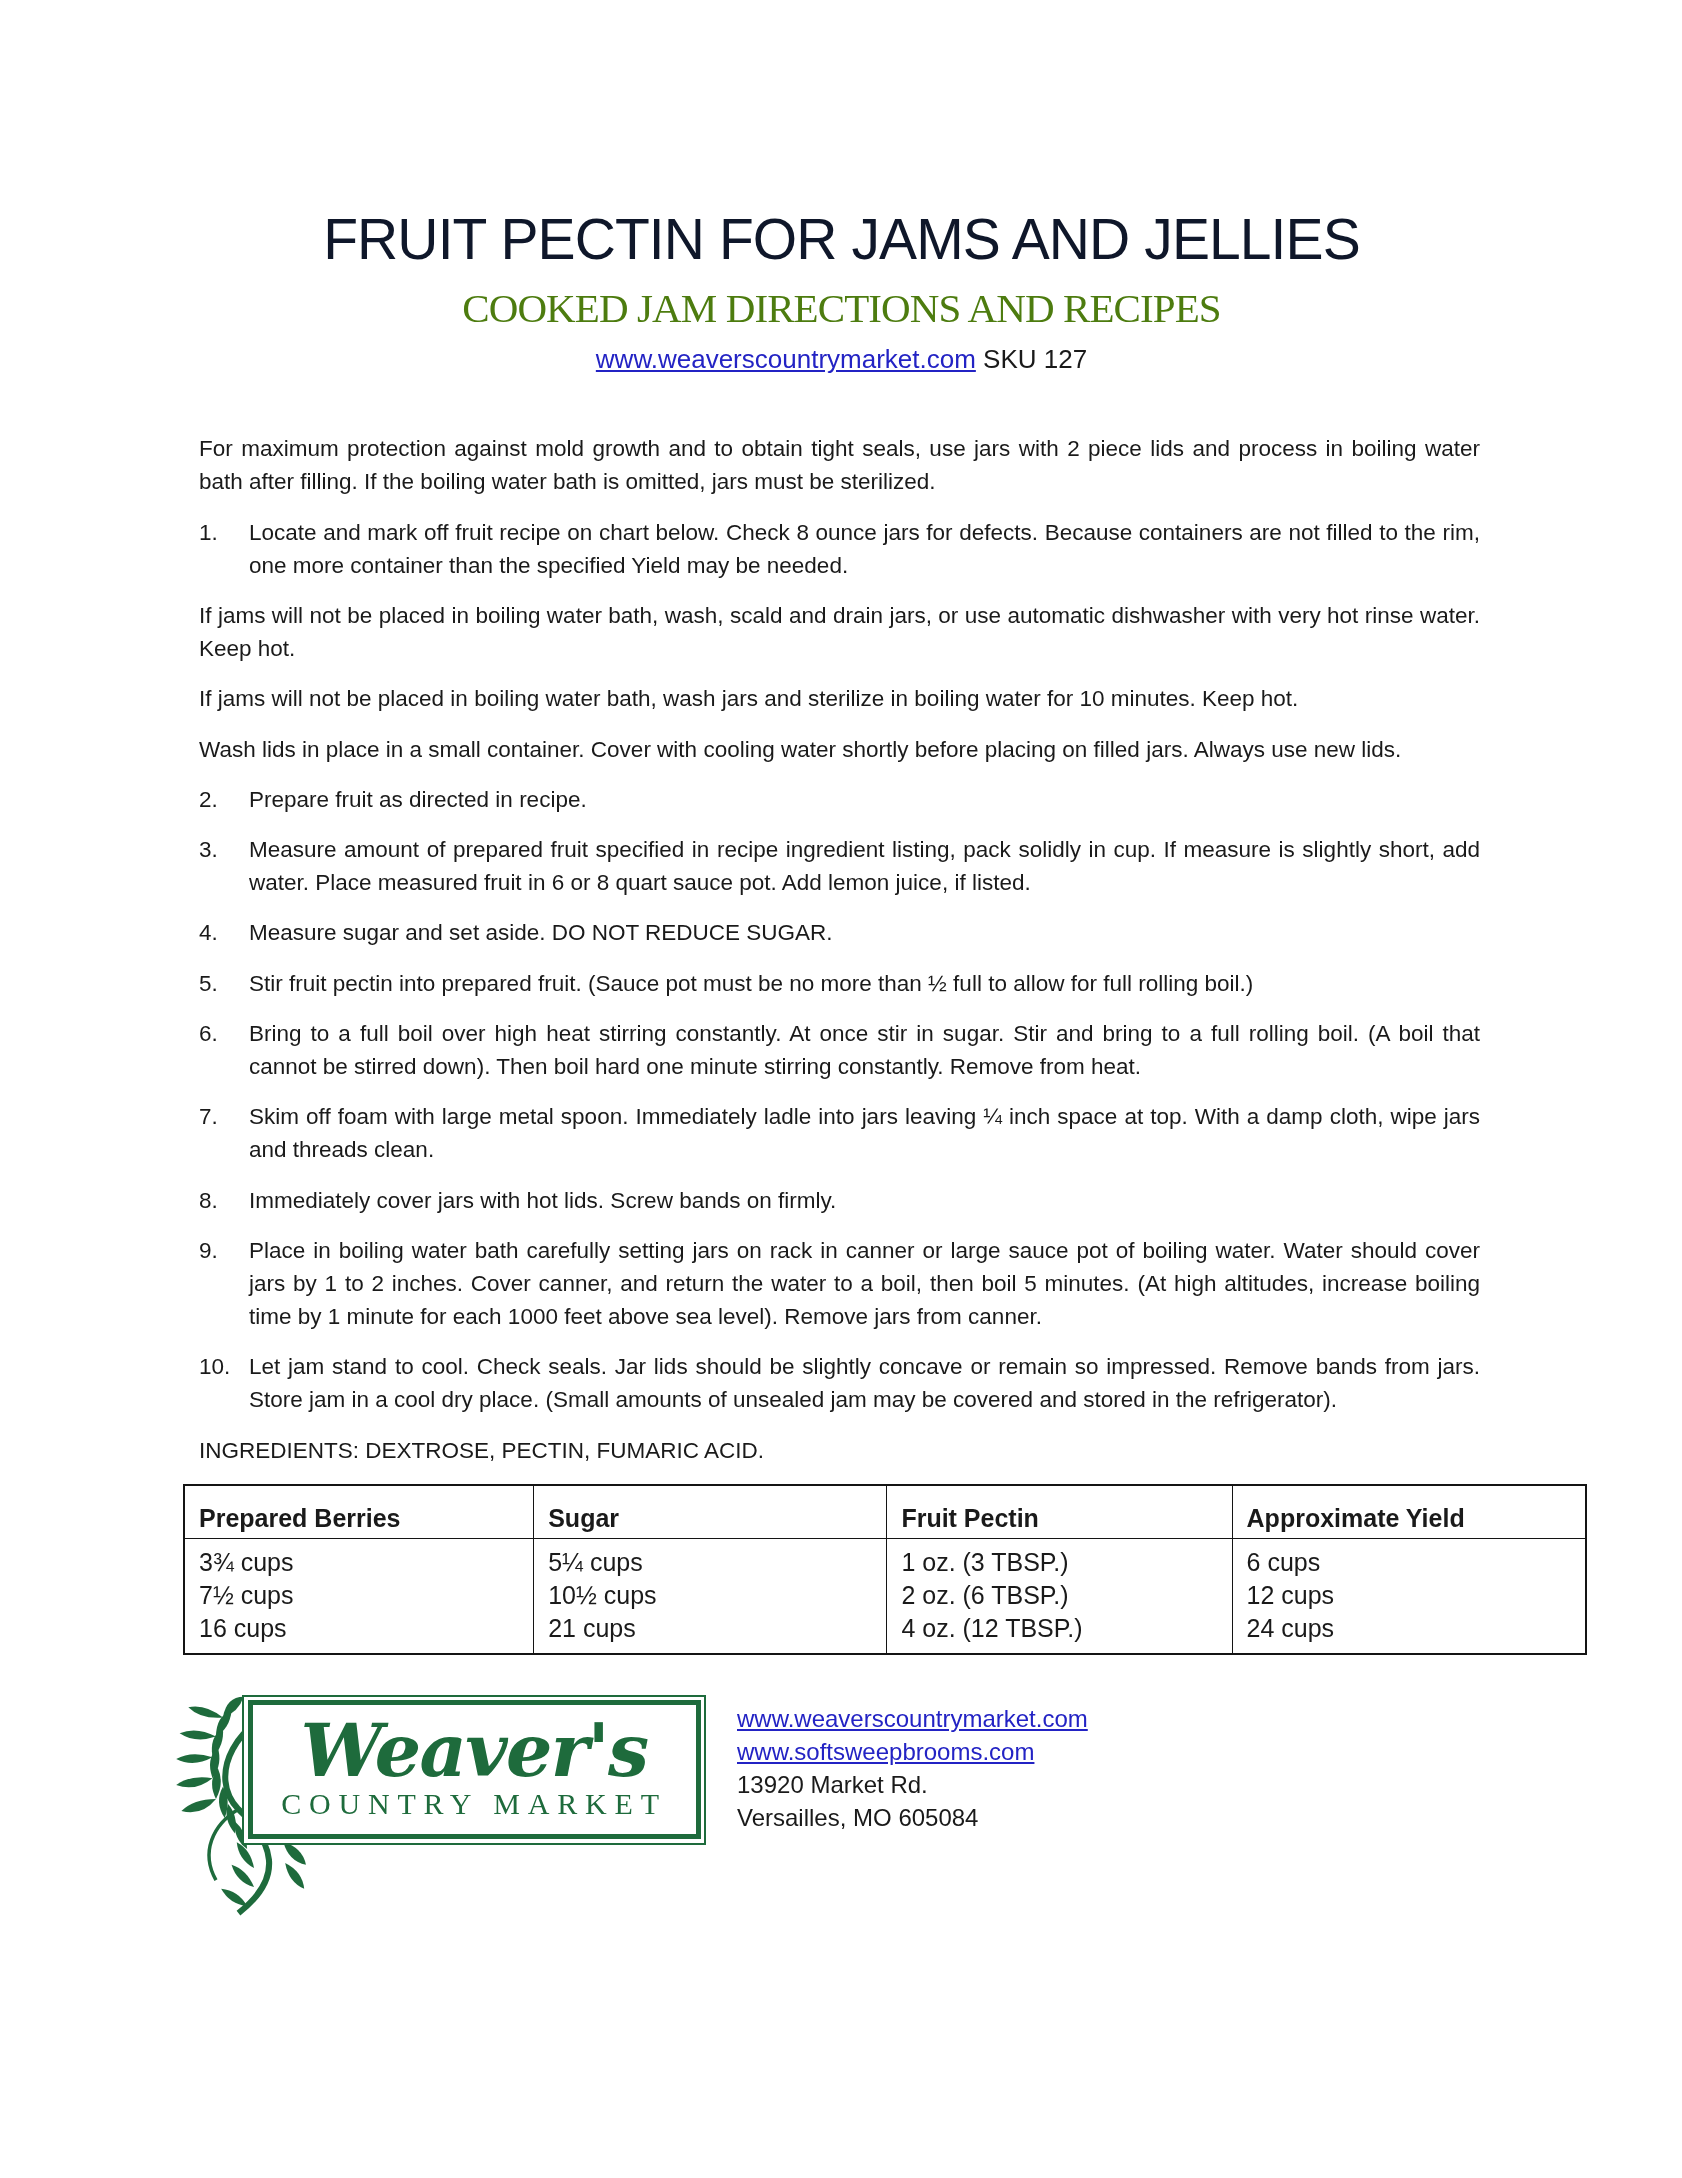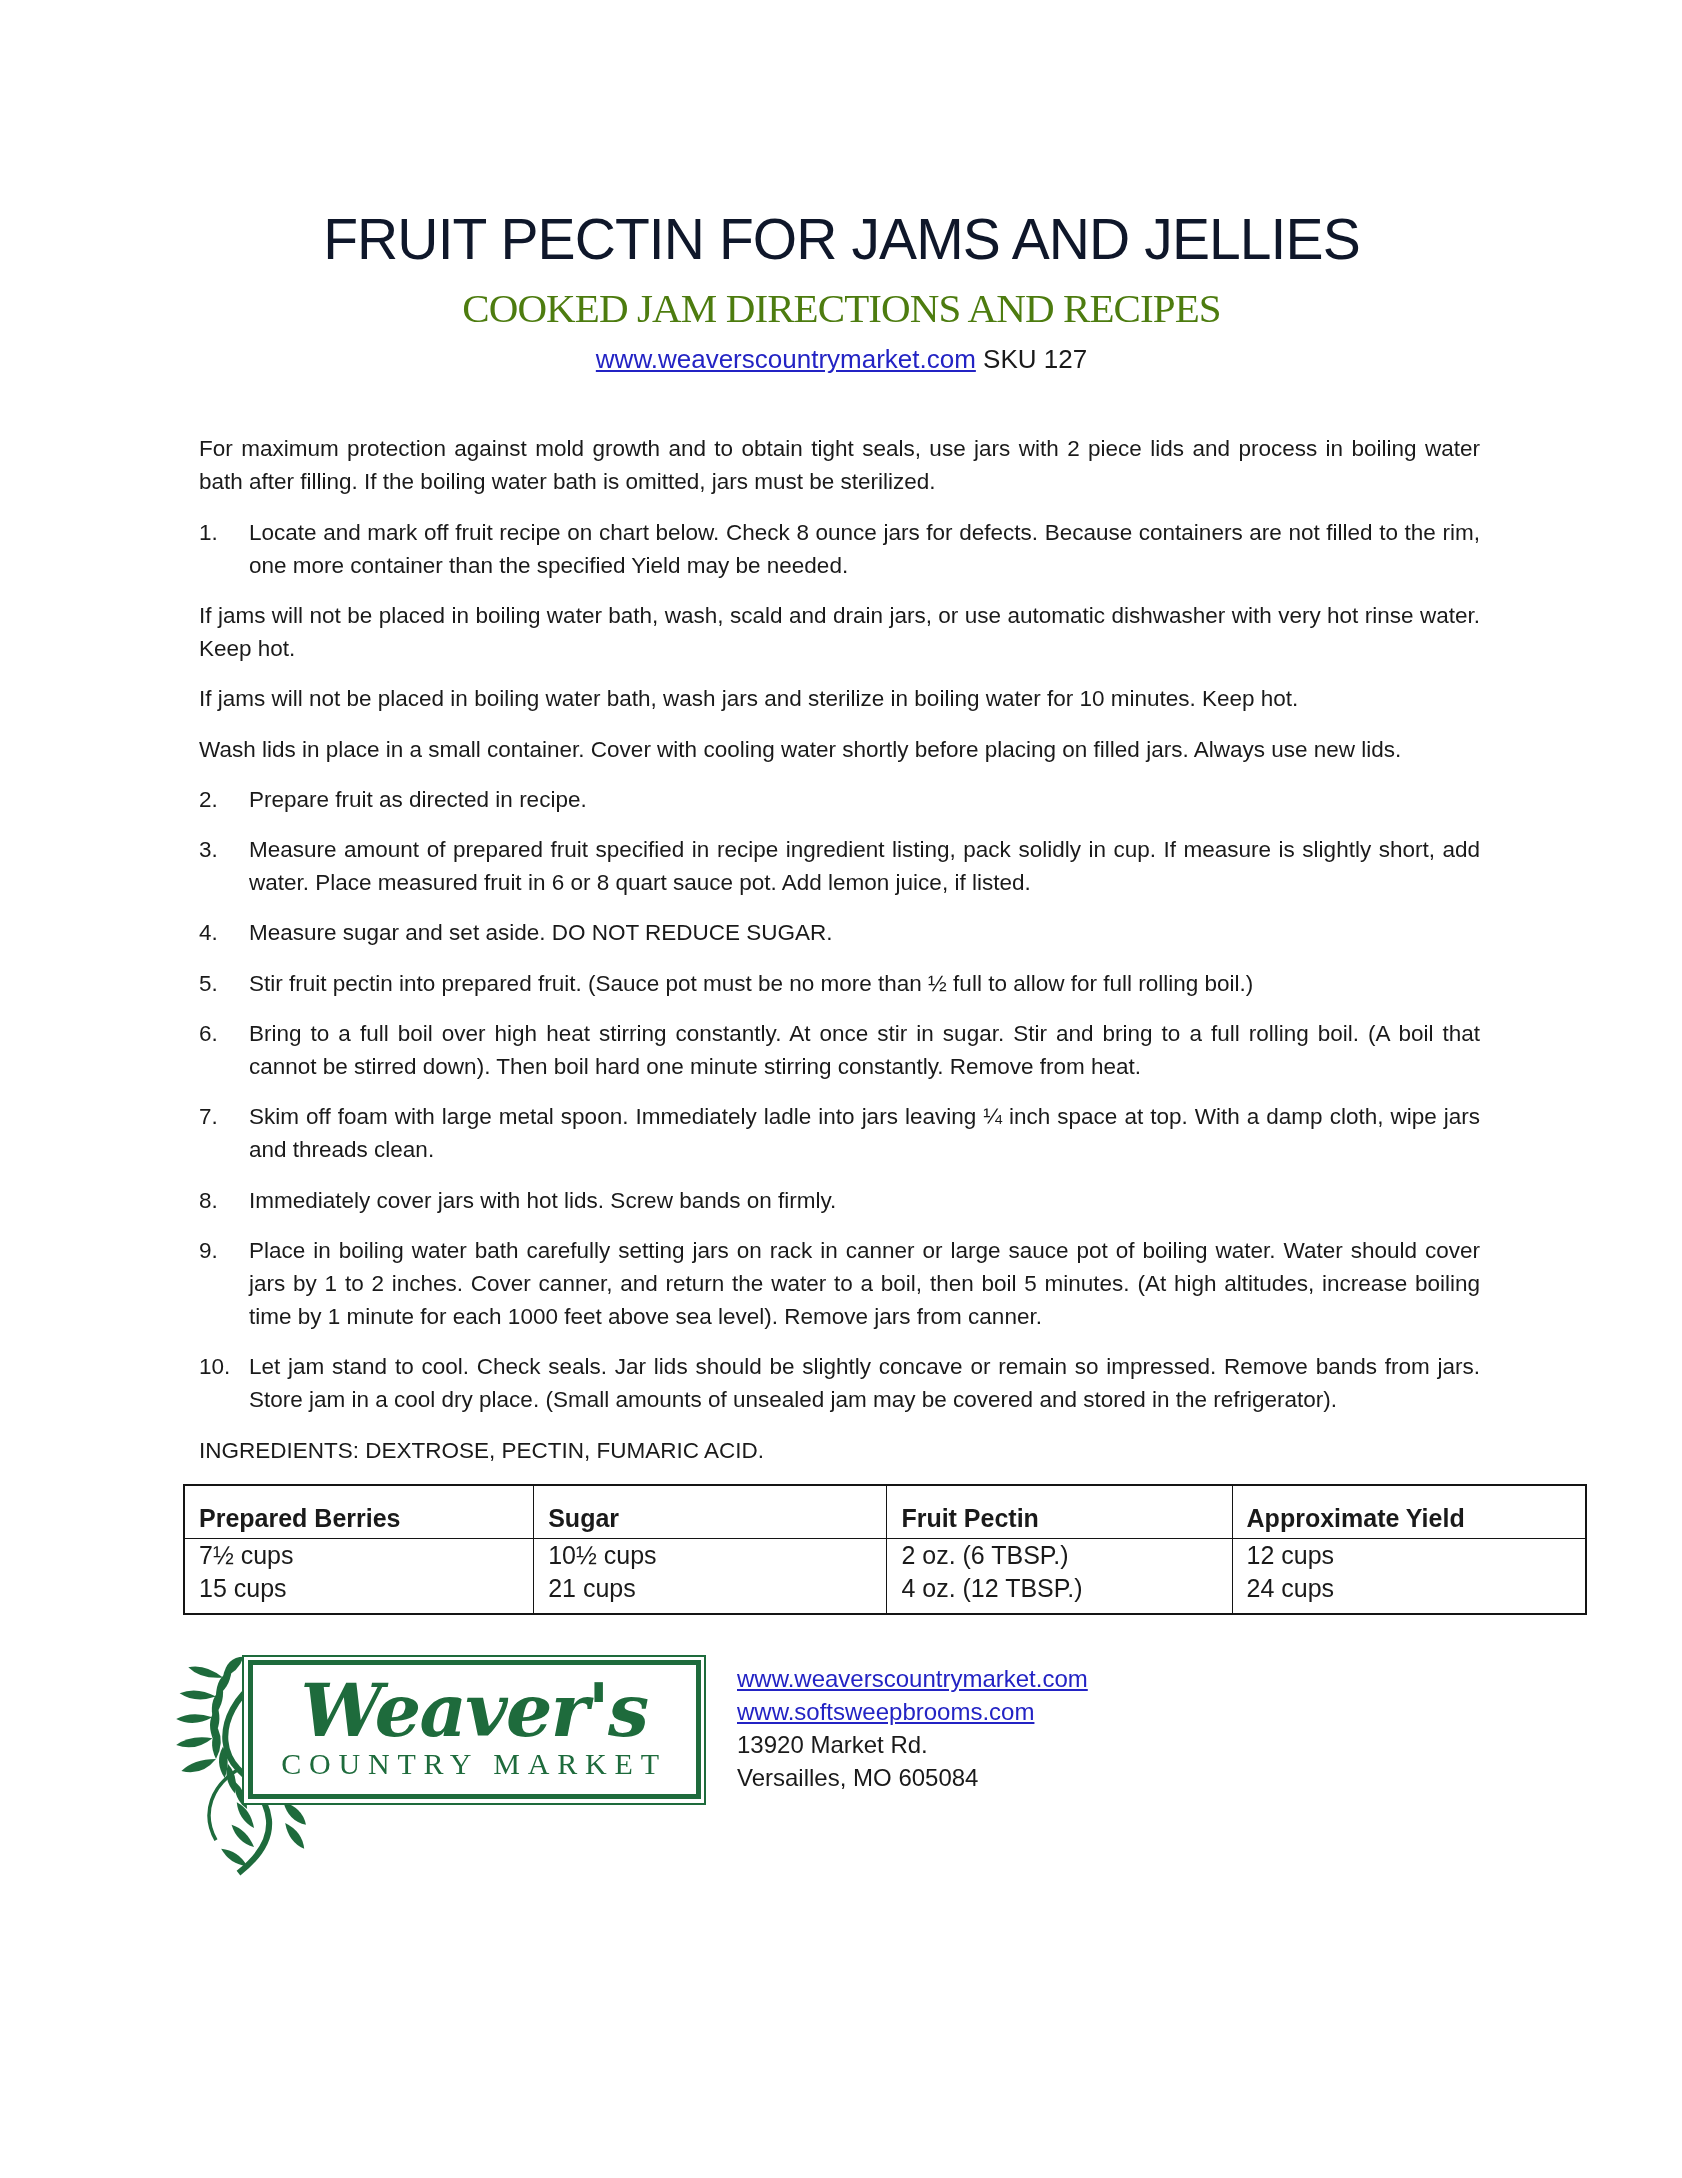--- a/index.html
+++ b/index.html
@@ -125,28 +125,34 @@
   <table class="yield">
     <thead id="yield-head">
         <tr>
           <th>Prepared Berries</th>
           <th>Sugar</th>
           <th>Fruit Pectin</th>
           <th>Approximate Yield</th>
         </tr>
       </thead>
     <tbody id="yield-body">
+        <tr class="first">
+          <td>3¾ cups</td>
+          <td>5¼ cups</td>
+          <td>1 oz. (3 TBSP.)</td>
+          <td>6 cups</td>
+        </tr>
         <tr>
           <td>7½ cups</td>
           <td>10½ cups</td>
           <td>2 oz. (6 TBSP.)</td>
           <td>12 cups</td>
         </tr>
         <tr class="last">
-          <td>15 cups</td>
+          <td>16 cups</td>
           <td>21 cups</td>
           <td>4 oz. (12 TBSP.)</td>
           <td>24 cups</td>
         </tr>
       </tbody>
   </table>
 
   <div class="ftr">
     <div class="logo-wrap">
       <svg class="branch" viewBox="0 0 200 268" xmlns="http://www.w3.org/2000/svg" aria-hidden="true">

